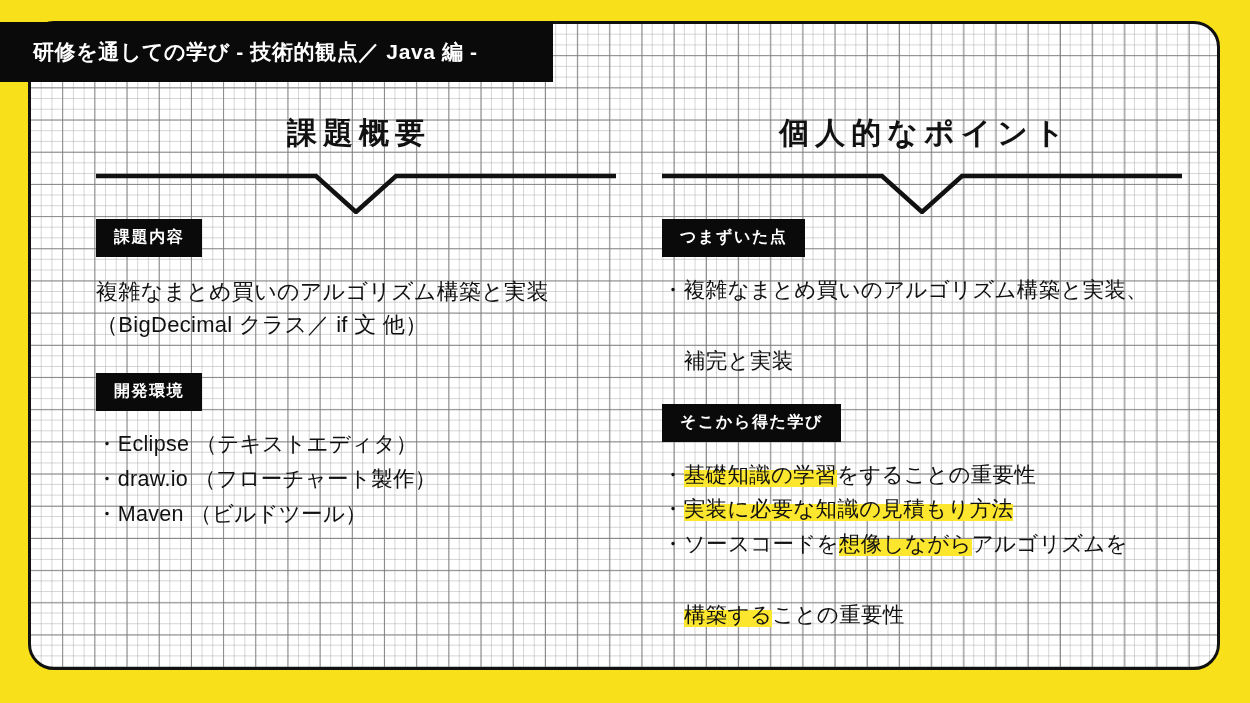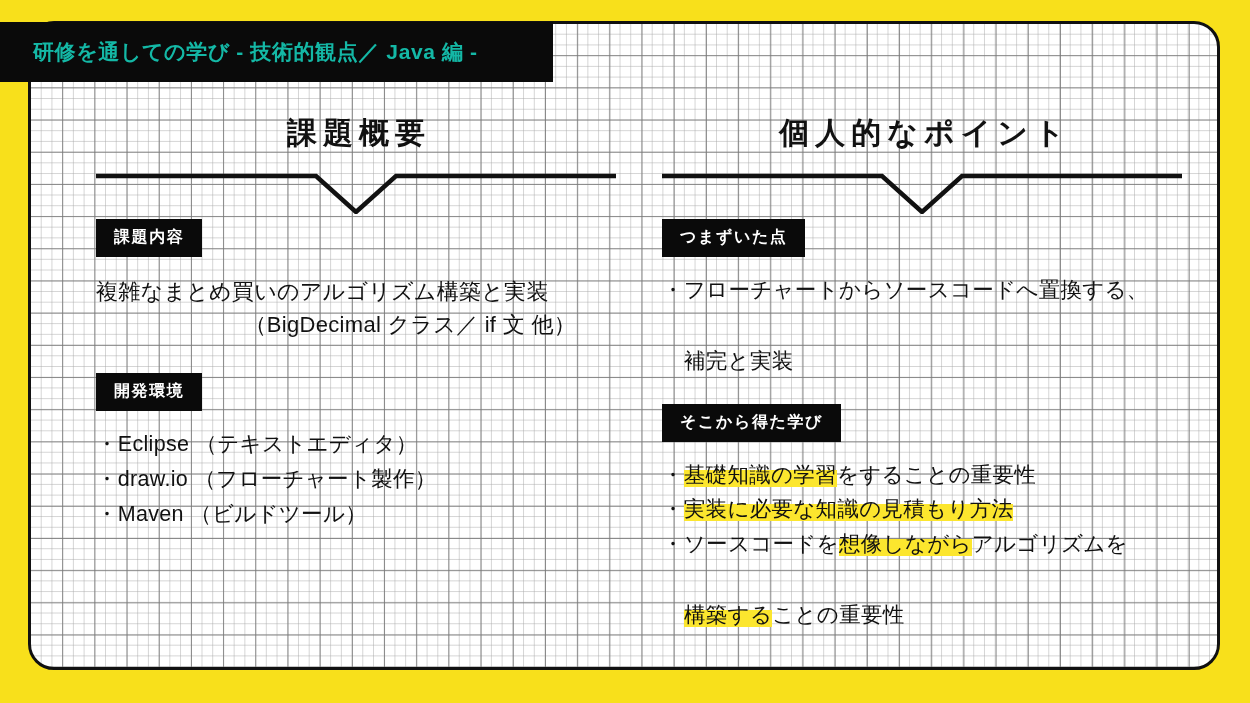--- a/index.html
+++ b/index.html
@@ -52,21 +52,21 @@
     left: 0px;
     top: 22px;
     width: 553px;
     height: 60px;
     background: #0a0a0a;
     display: flex;
     align-items: center;
     z-index: 5;
   }
   .title-banner .title-text {
-    color: #14b8a6;
+    color: #ffffff;
     font-size: 21px;
     font-weight: bold;
     letter-spacing: 0.6px;
     padding-left: 33px;
     white-space: nowrap;
   }
 
   
   .col {
     position: absolute;
@@ -108,21 +108,21 @@
   }
 
   .body-block {
     margin-top: 18px;
     font-size: 22px;
     color: #111111;
     line-height: 1.52;
     letter-spacing: 0.3px;
   }
   .body-line { white-space: nowrap; }
-  .body-line.center { text-align: right; padding-right: 40px; }
+  .body-line.center { text-align: left; padding-right: 40px; }
 
   .bullet-list {
     list-style: none;
     margin: 16px 0 0 0;
     padding: 0;
     font-size: 21.5px;
     color: #111111;
     line-height: 1.62;
     letter-spacing: 0.3px;
   }
@@ -186,21 +186,21 @@
     <h2 class="col-heading">個人的なポイント</h2>
 
     <svg class="divider" viewBox="0 0 520 46">
       <path d="M0,8 L220,8 L260,44 L300,8 L520,8" fill="none" stroke="#111111" stroke-width="4.5" stroke-linecap="square" stroke-linejoin="miter"></path>
     </svg>
 
     <div>
       <span class="badge">つまずいた点</span>
       <ul class="bullet-list">
         <li>
-          <span>・フローチャートからソースコードへ置換する、</span>
+          <span>・複雑なまとめ買いのアルゴリズム構築と実装、</span>
           <span class="cont">補完と実装</span>
         </li>
       </ul>
     </div>
 
     <div class="sec-gap-right">
       <span class="badge">そこから得た学び</span>
       <ul class="bullet-list">
 
         <li>

